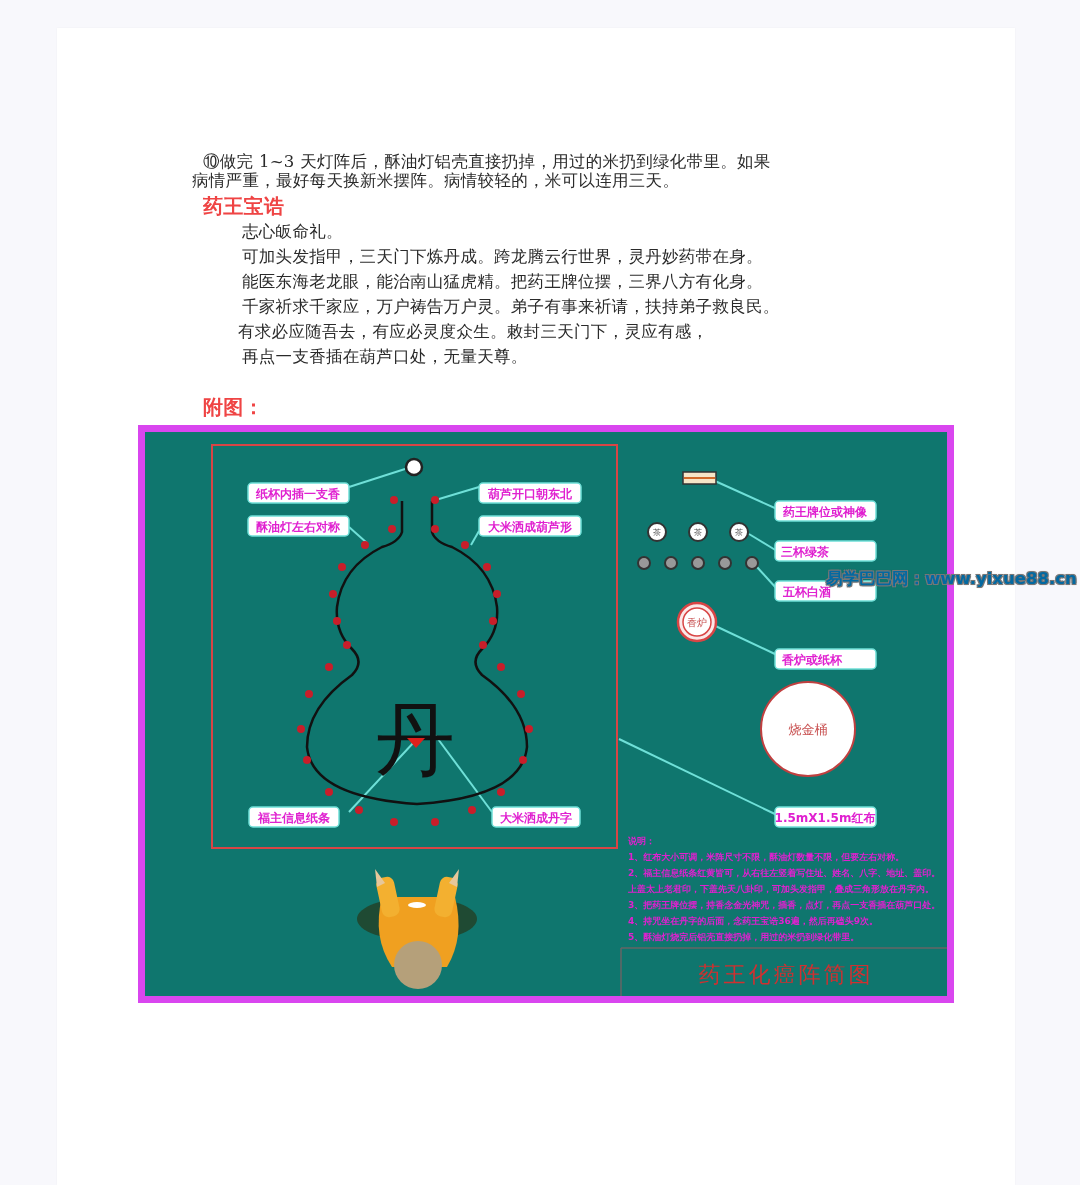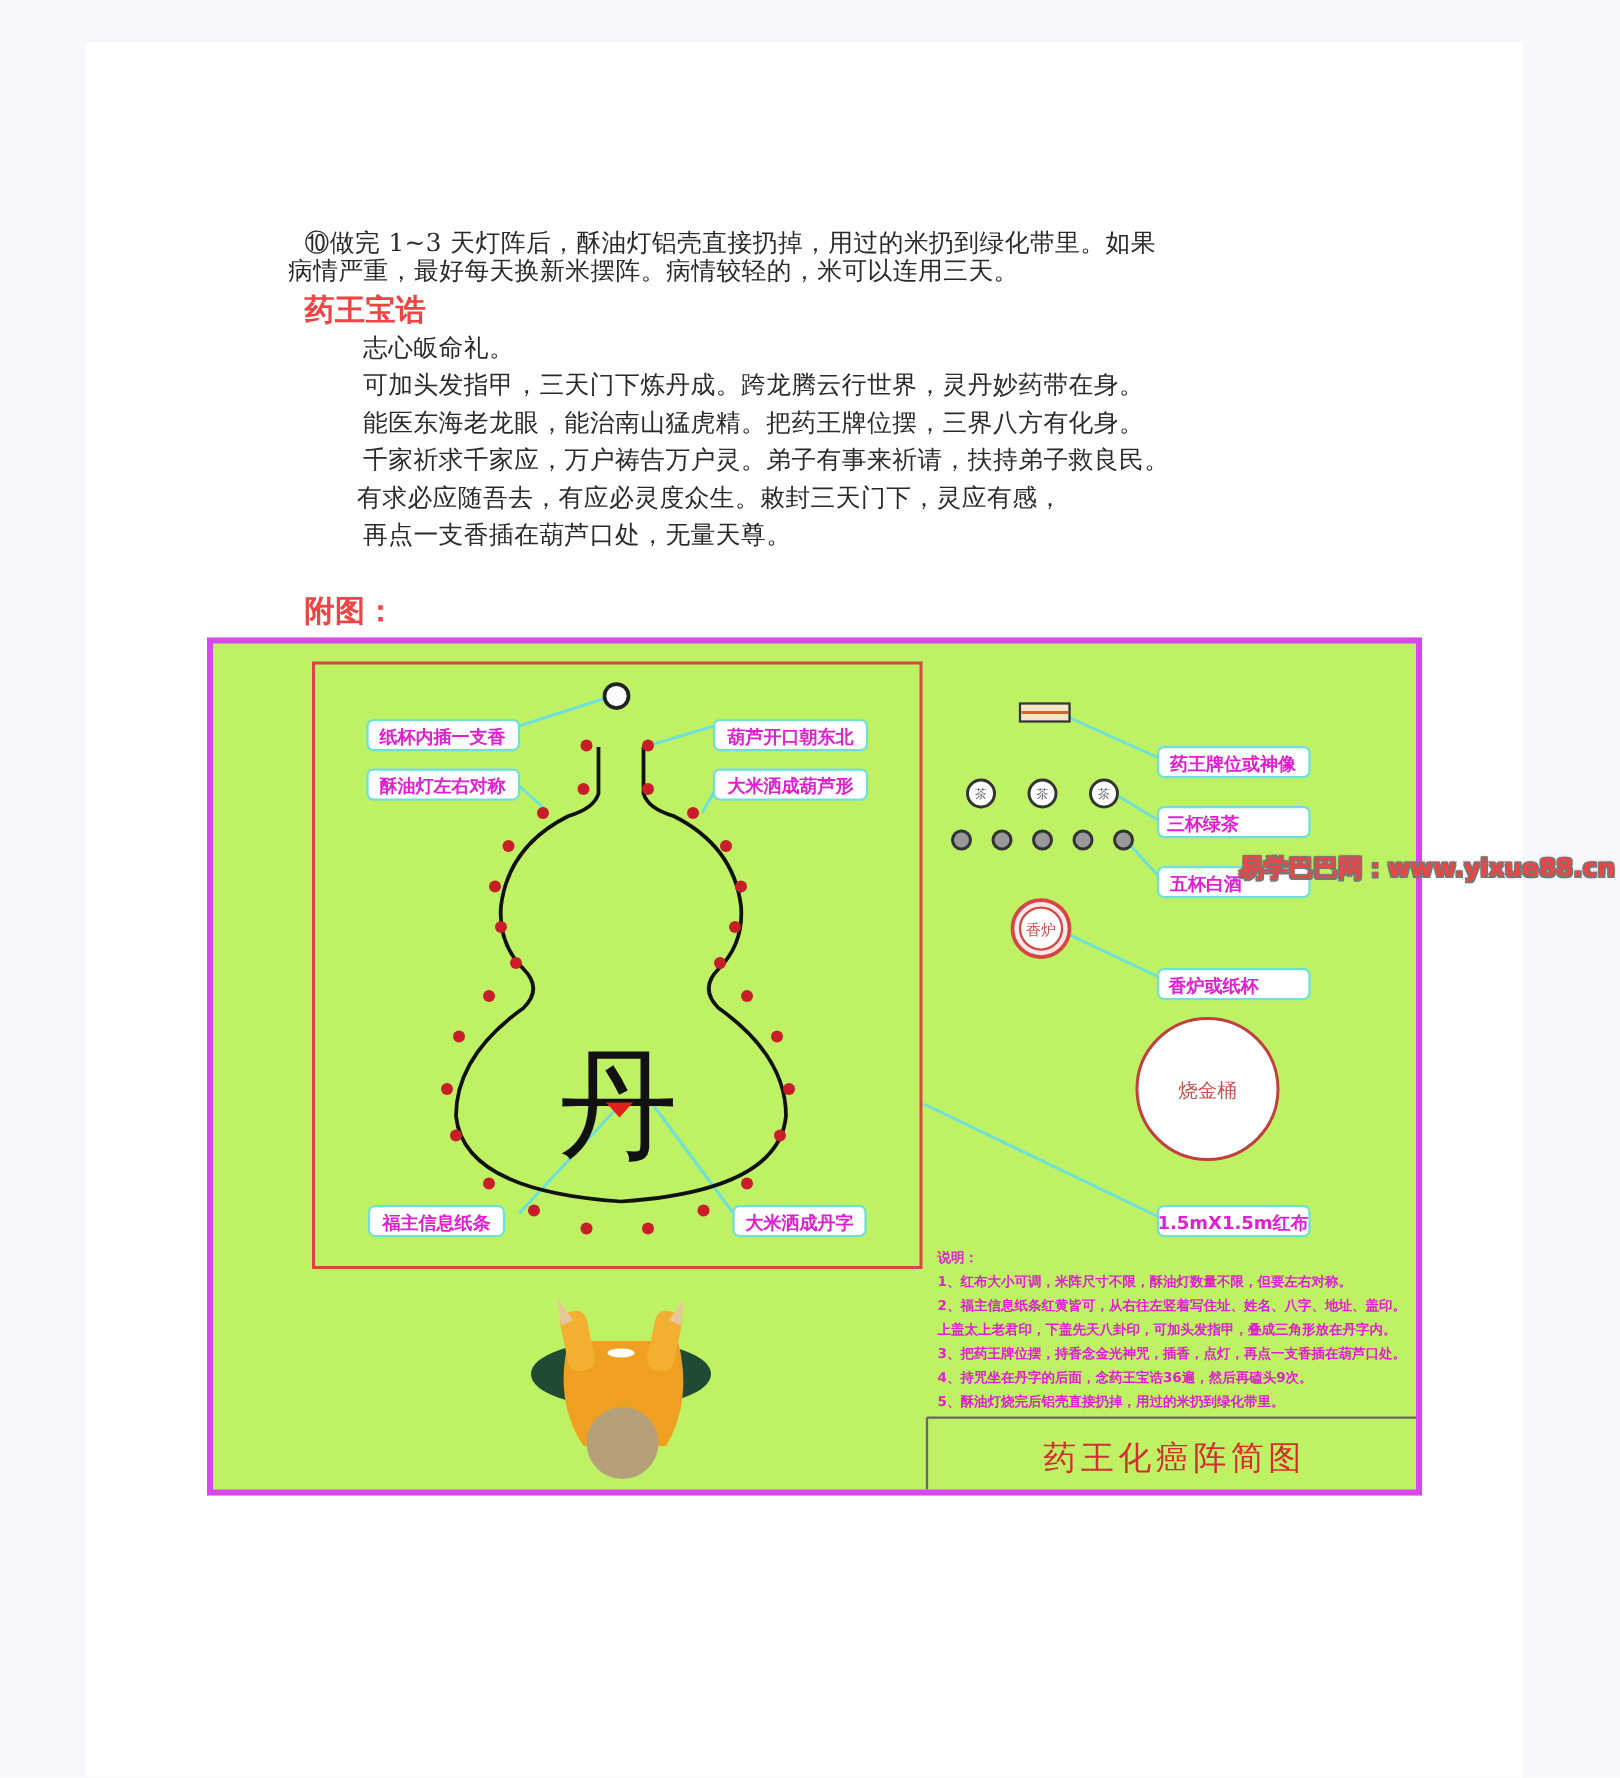--- a/index.html
+++ b/index.html
@@ -11,26 +11,26 @@
     position:absolute; left:57px; top:28px; width:958px; height:1157px; background:#ffffff;
     box-shadow: 0 0 2px rgba(0,0,0,0.04);
   }
   .para {
     position:absolute; left:203px; font-size:16.5px; color:#2a2a2a; line-height:25px; white-space:nowrap;
     letter-spacing:0.3px;
   }
   .heading { font-weight:bold; color:#ef4444; font-family:"DejaVu Sans", sans-serif; font-size:20px; }
   .figure {
     position:absolute; left:138px; top:425px; width:802px; height:564px;
-    border:4px solid #d946ef; background:#bef264;
+    border:7px solid #d946ef; background:#0f766e;
   }
   svg text { font-family: "DejaVu Sans", sans-serif; }
   .watermark {
     position:absolute; left:826px; top:567px; font-family:"DejaVu Sans", sans-serif;
-    font-size:16.5px; line-height:24px; color:#ef4444; font-weight:bold;
+    font-size:16.5px; line-height:24px; color:#0369a1; font-weight:bold;
     text-shadow: -1px -1px 0 #777, 1px -1px 0 #777, -1px 1px 0 #777, 1px 1px 0 #777, 0 0 2px #555;
     white-space:nowrap;
   }
 </style>
 </head>
 <body>
 
 <div class="page"></div>
 
 <div class="para" style="top:129px;margin-top:20px;">⑩做完 1~3 天灯阵后，酥油灯铝壳直接扔掉，用过的米扔到绿化带里。如果</div>

